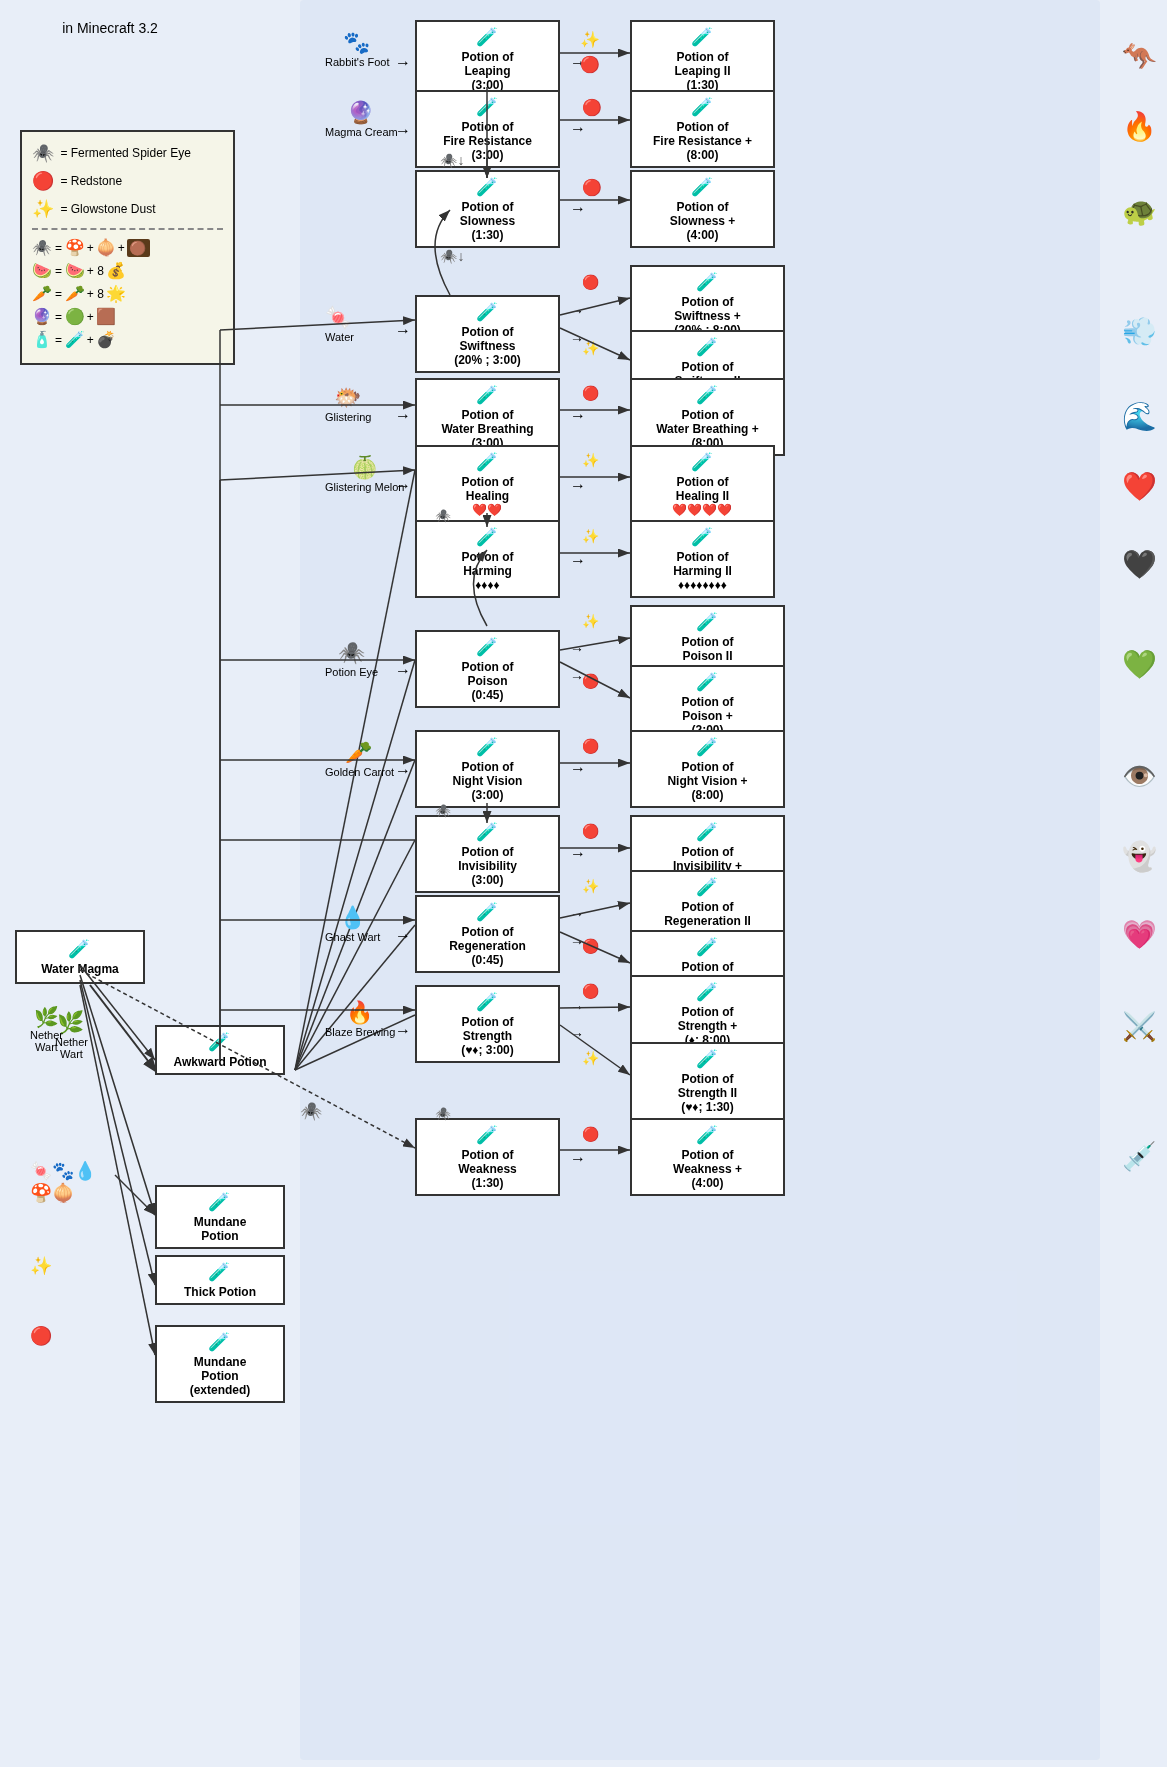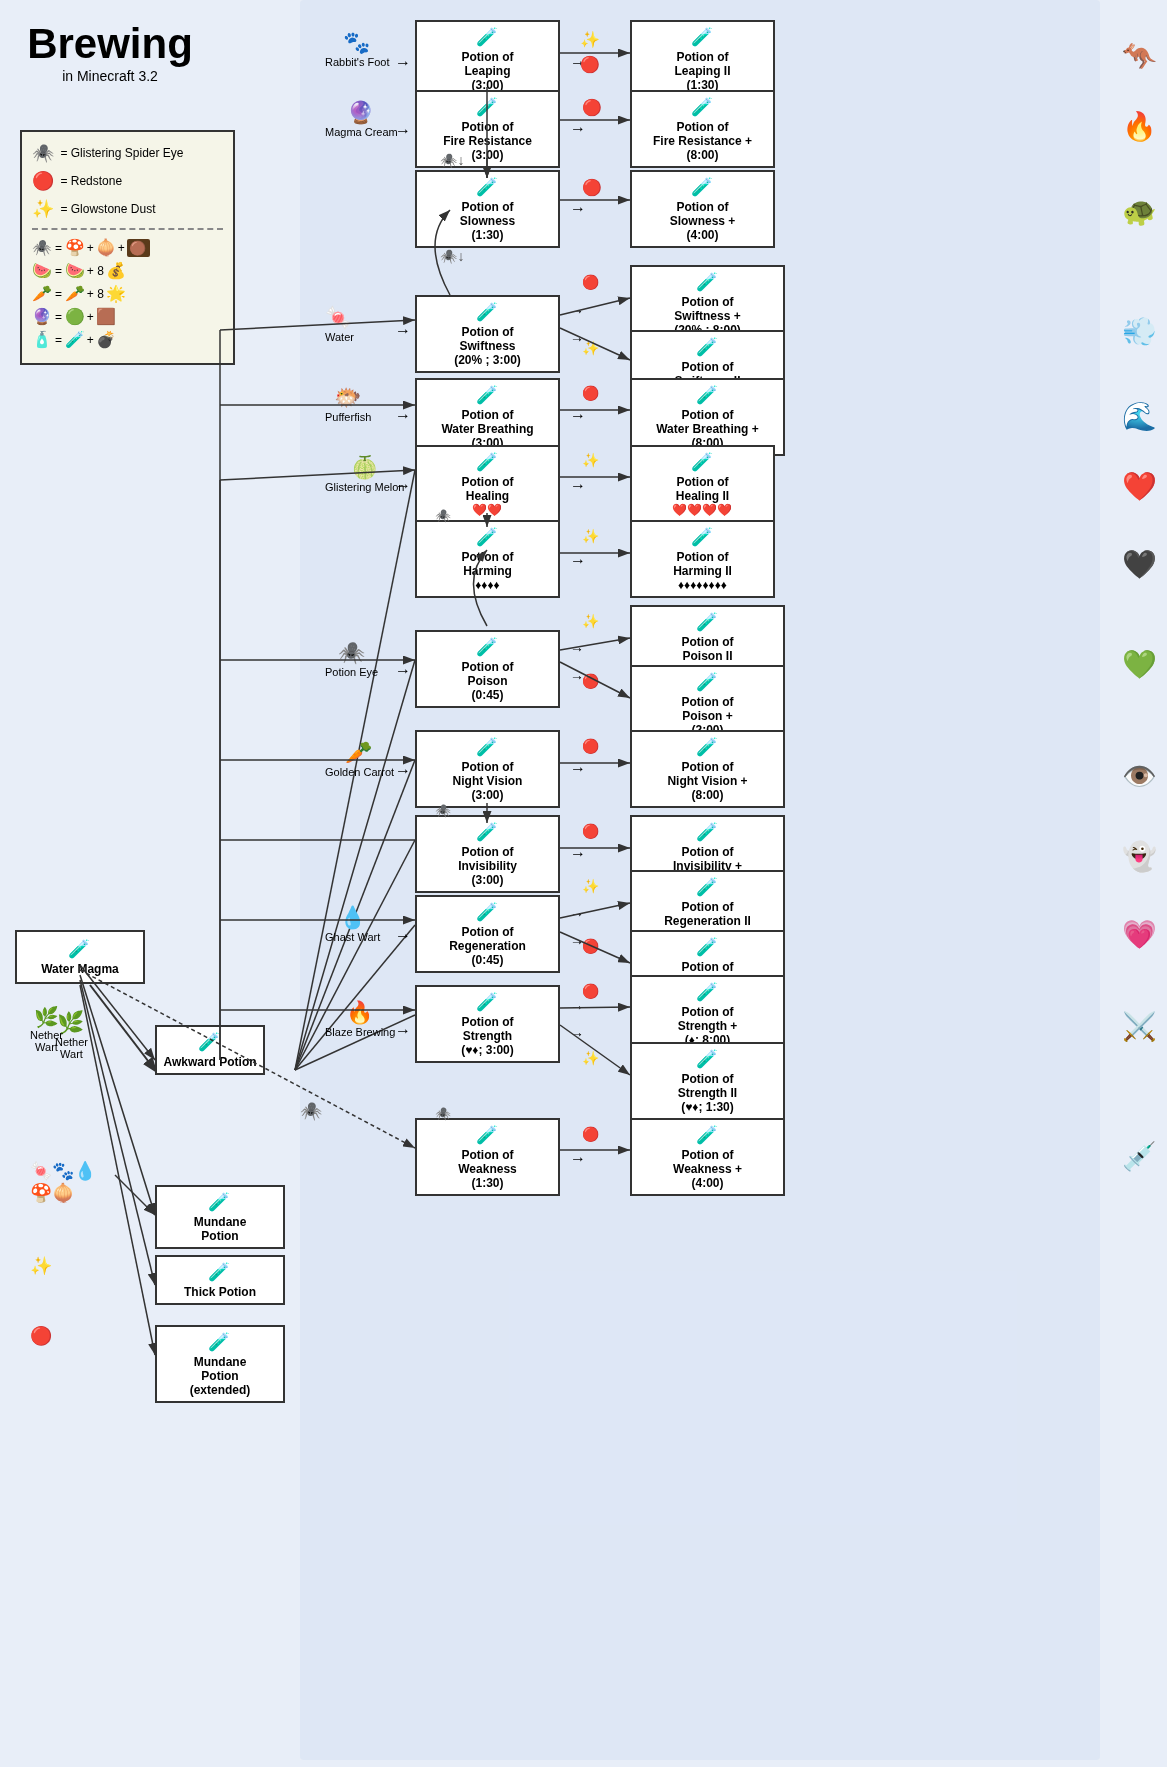--- a/index.html
+++ b/index.html
@@ -82,28 +82,27 @@
       left: 0;
       width: 1167px;
       height: 1767px;
       pointer-events: none;
     }
   </style>
 </head>
 <body>
 
 <div class="title-area">
-  <h1 style="font-size:42px; font-family: Arial Black, sans-serif;">Brewing</h1>
   <p style="font-size:14px; font-family: Arial, sans-serif;">in Minecraft 3.2</p>
 </div>
 
 <div class="legend" style="top:130px; left:20px;">
   <div class="legend-item">
     <span style="font-size:18px; margin-right:6px;">🕷️</span>
-    <span>= Glistering Spider Eye</span>
+    <span>= Fermented Spider Eye</span>
   </div>
   <div class="legend-item">
     <span style="font-size:18px; margin-right:6px; color:#cc0000;">🔴</span>
     <span>= Redstone</span>
   </div>
   <div class="legend-item">
     <span style="font-size:18px; margin-right:6px;">✨</span>
     <span>= Glowstone Dust</span>
   </div>
   <div class="legend-divider"></div>
@@ -172,21 +171,21 @@
   <span>Water Magma</span>
 </div>
 
 <div style="position:absolute; left:55px; top:1010px; text-align:center;">
   <div style="font-size:22px;">🌿</div>
   <div style="font-size:11px; font-family:Arial,sans-serif;">Nether<br>Wart</div>
 </div>
 
 <div style="position:absolute; left:157px; top:1058px; font-size:20px; transform:rotate(0deg);">→</div>
 
-<div class="potion-box" style="left:155px; top:1025px; width:110px;">
+<div class="potion-box" style="left:155px; top:1025px; width:130px;">
   <span class="icon">🧪</span>
   <span>Awkward Potion</span>
 </div>
 
 <div class="potion-box" style="left:155px; top:1185px; width:130px;">
   <span class="icon">🧪</span>
   <span>Mundane<br>Potion</span>
 </div>
 
 <div class="potion-box" style="left:155px; top:1255px; width:130px;">
@@ -273,21 +272,21 @@
 
 <div class="potion-box" style="left:630px; top:330px; width:155px;">
   <span class="icon">🧪</span>
   <span>Potion of<br>Swiftness II<br>(40% ; 1:30)</span>
 </div>
 <div style="position:absolute; left:582px; top:274px; font-size:14px;">🔴</div>
 <div style="position:absolute; left:582px; top:340px; font-size:14px;">✨</div>
 
 <div style="position:absolute; left:325px; top:385px; text-align:center; font-size:11px; font-family:Arial,sans-serif;">
   <div style="font-size:22px;">🐡</div>
-  <span>Pufferfish</span>
+  <span>Glistering</span>
 </div>
 <div style="position:absolute; left:395px; top:405px; font-size:16px;">→</div>
 
 <div class="potion-box" style="left:415px; top:378px; width:145px;">
   <span class="icon">🧪</span>
   <span>Potion of<br>Water Breathing<br>(3:00)</span>
 </div>
 <div style="position:absolute; left:570px; top:405px; font-size:16px;">→</div>
 
 <div class="potion-box" style="left:630px; top:378px; width:155px;">

